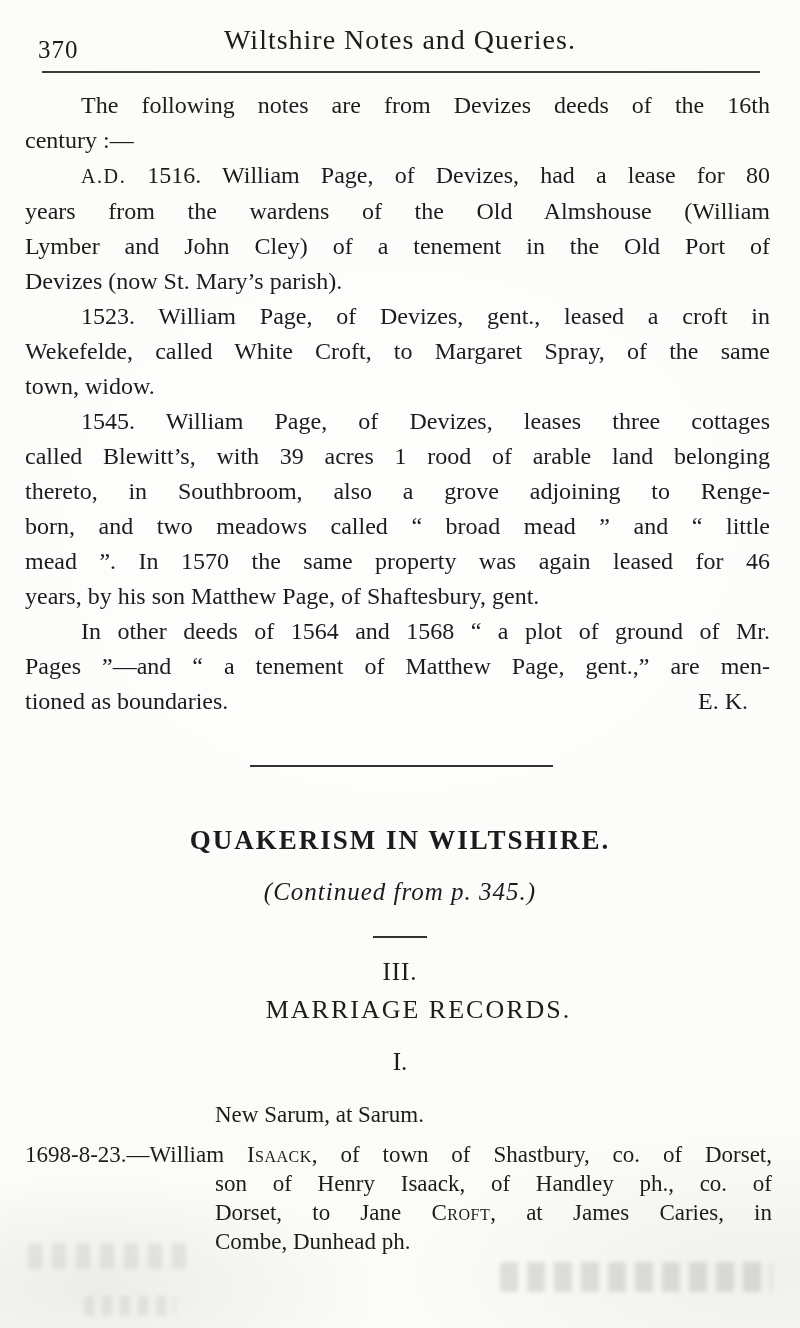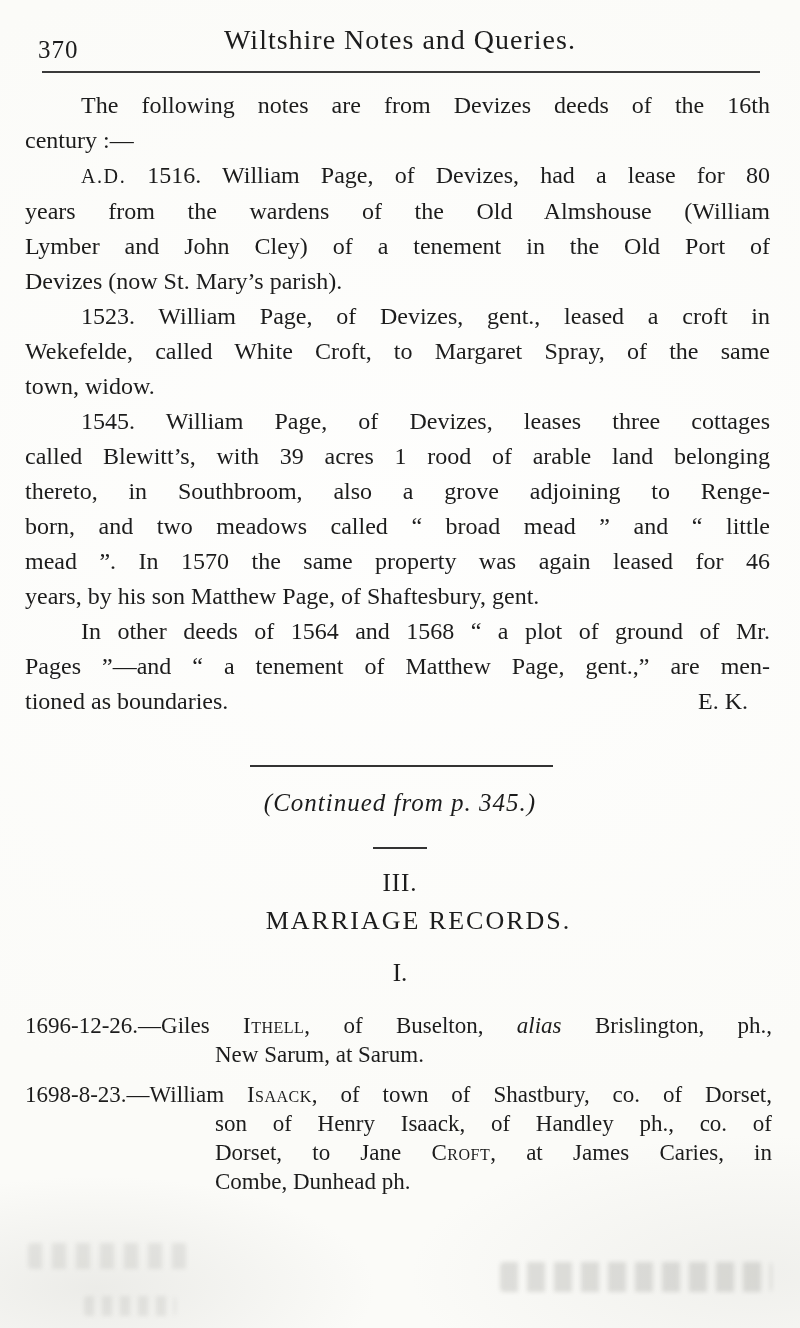--- a/index.html
+++ b/index.html
@@ -99,30 +99,30 @@
 
     <div>
       <div class="line first">In other deeds of 1564 and 1568 “ a plot of ground of Mr.</div>
       <div class="line">Pages ”—and “ a tenement of Matthew Page, gent.,” are men-</div>
       <div class="line last"><span class="sig">E. K.</span><span>tioned as boundaries.</span></div>
     </div>
   </div>
 
   <hr class="rule-mid">
 
+  <div class="q-title">QUAKERISM IN WILTSHIRE.</div>
   <div class="q-cont">(Continued from p. 345.)</div>
   <hr class="rule-dash">
   <div class="sec-num">III.</div>
   <div class="sec-title">MARRIAGE RECORDS.</div>
   <div class="sub-num">I.</div>
 
   <div class="records">
 
     <div class="record">
-      <div class="line first"><span>1696-12-26.—Giles </span><span class="sc">Ithell</span><span>, of Buselton, </span><span class="it">alias</span><span> Brislington, ph.,</span></div>
       <div class="line last">New Sarum, at Sarum.</div>
     </div>
 
     <div class="record">
       <div class="line first"><span>1698-8-23.—William </span><span class="sc">Isaack</span><span>, of town of Shastbury, co. of Dorset,</span></div>
       <div class="line">son of Henry Isaack, of Handley ph., co. of</div>
       <div class="line"><span>Dorset, to Jane </span><span class="sc">Croft</span><span>, at James Caries, in</span></div>
       <div class="line last">Combe, Dunhead ph.</div>
     </div>
   </div>

